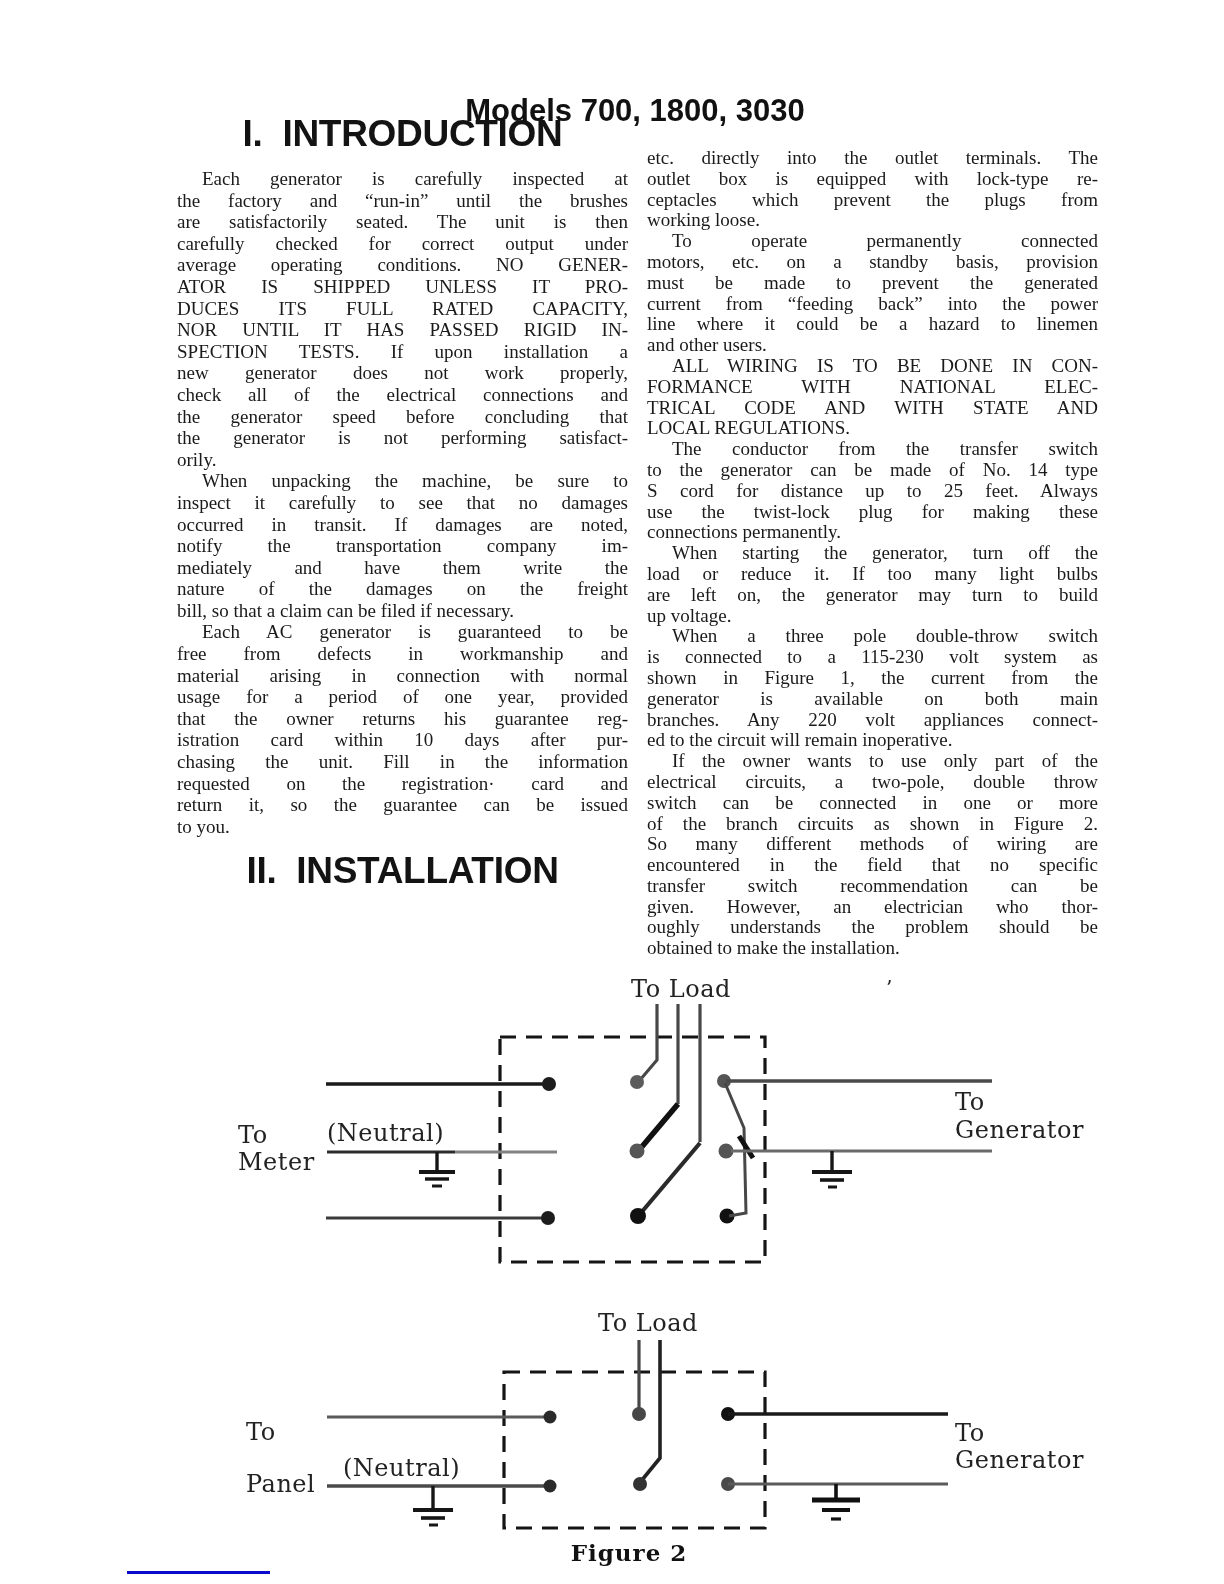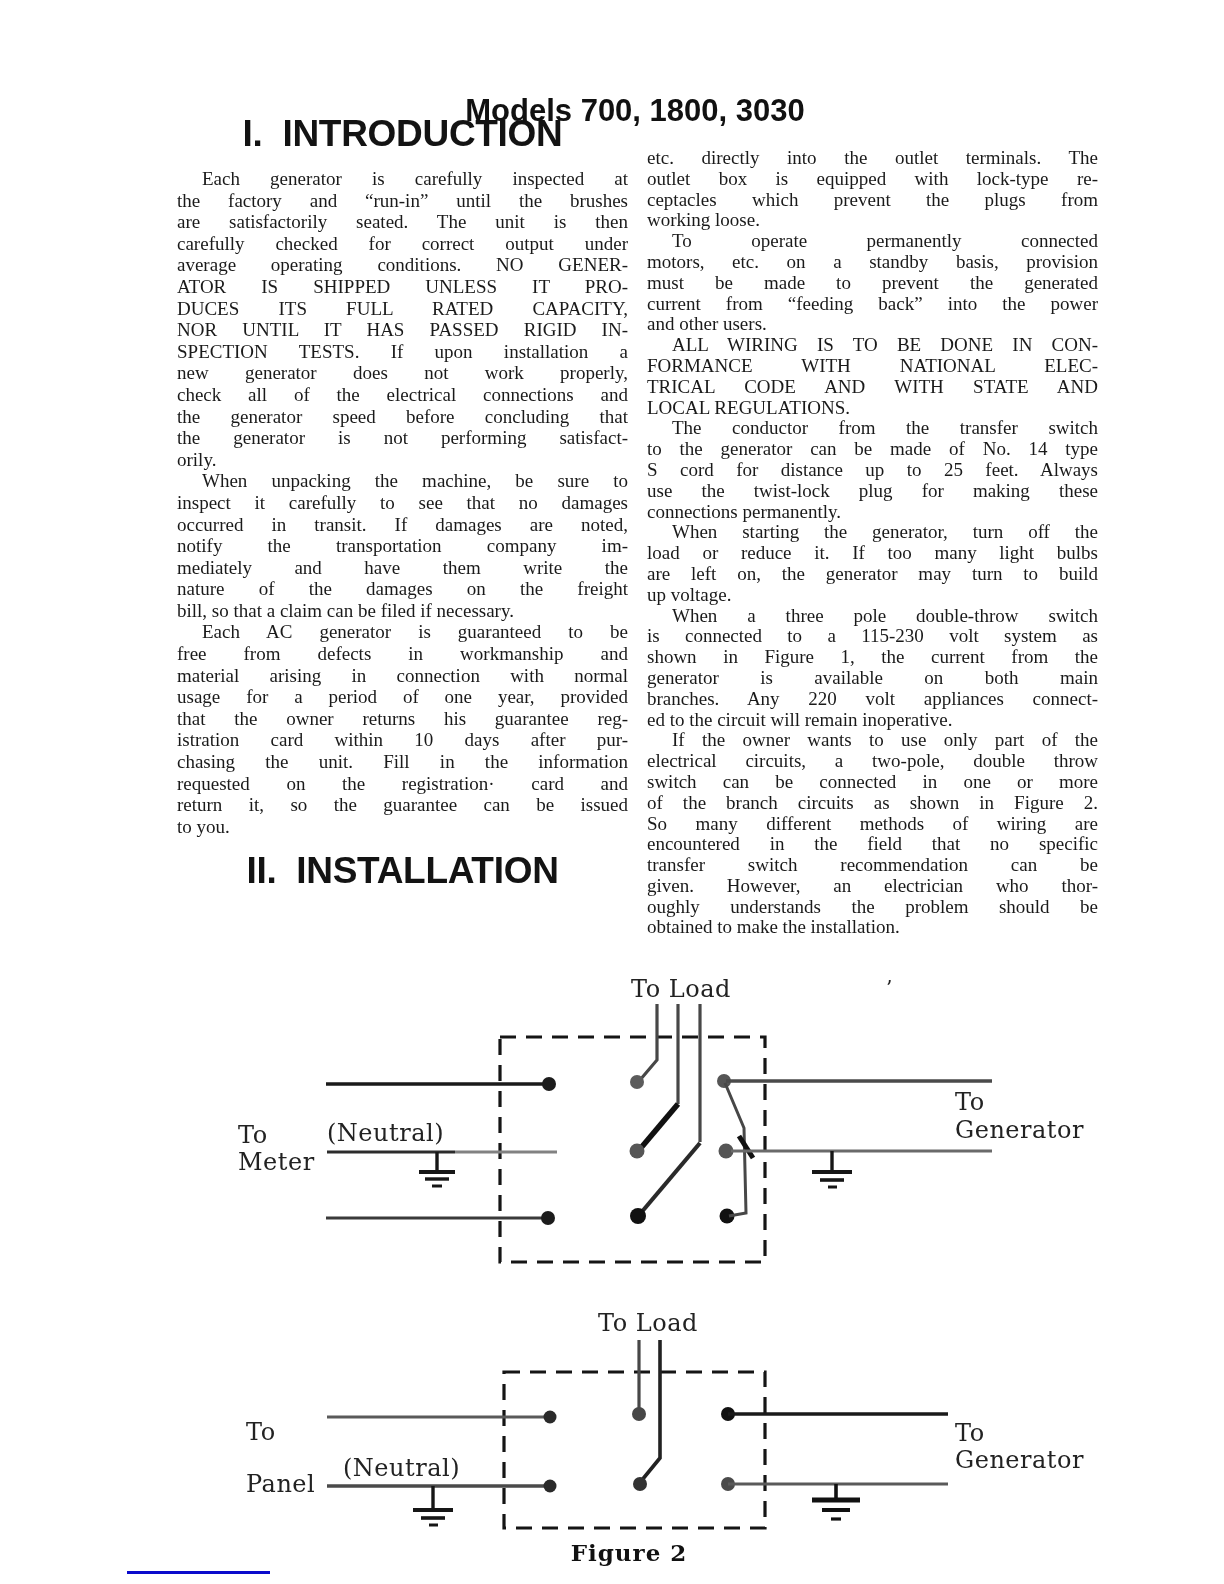--- a/index.html
+++ b/index.html
@@ -105,20 +105,21 @@
           <div class="line">etc. directly into the outlet terminals. The</div>
           <div class="line">outlet box is equipped with lock-type re-</div>
           <div class="line">ceptacles which prevent the plugs from</div>
           <div class="line last">working loose.</div>
         </div>
         <div class="para">
           <div class="line first">To operate permanently connected</div>
           <div class="line">motors, etc. on a standby basis, provision</div>
           <div class="line">must be made to prevent the generated</div>
           <div class="line">current from “feeding back” into the power</div>
+          <div class="line">line where it could be a hazard to linemen</div>
           <div class="line last">and other users.</div>
         </div>
         <div class="para">
           <div class="line first">ALL WIRING IS TO BE DONE IN CON-</div>
           <div class="line">FORMANCE WITH NATIONAL ELEC-</div>
           <div class="line">TRICAL CODE AND WITH STATE AND</div>
           <div class="line last">LOCAL REGULATIONS.</div>
         </div>
         <div class="para">
           <div class="line first">The conductor from the transfer switch</div>

